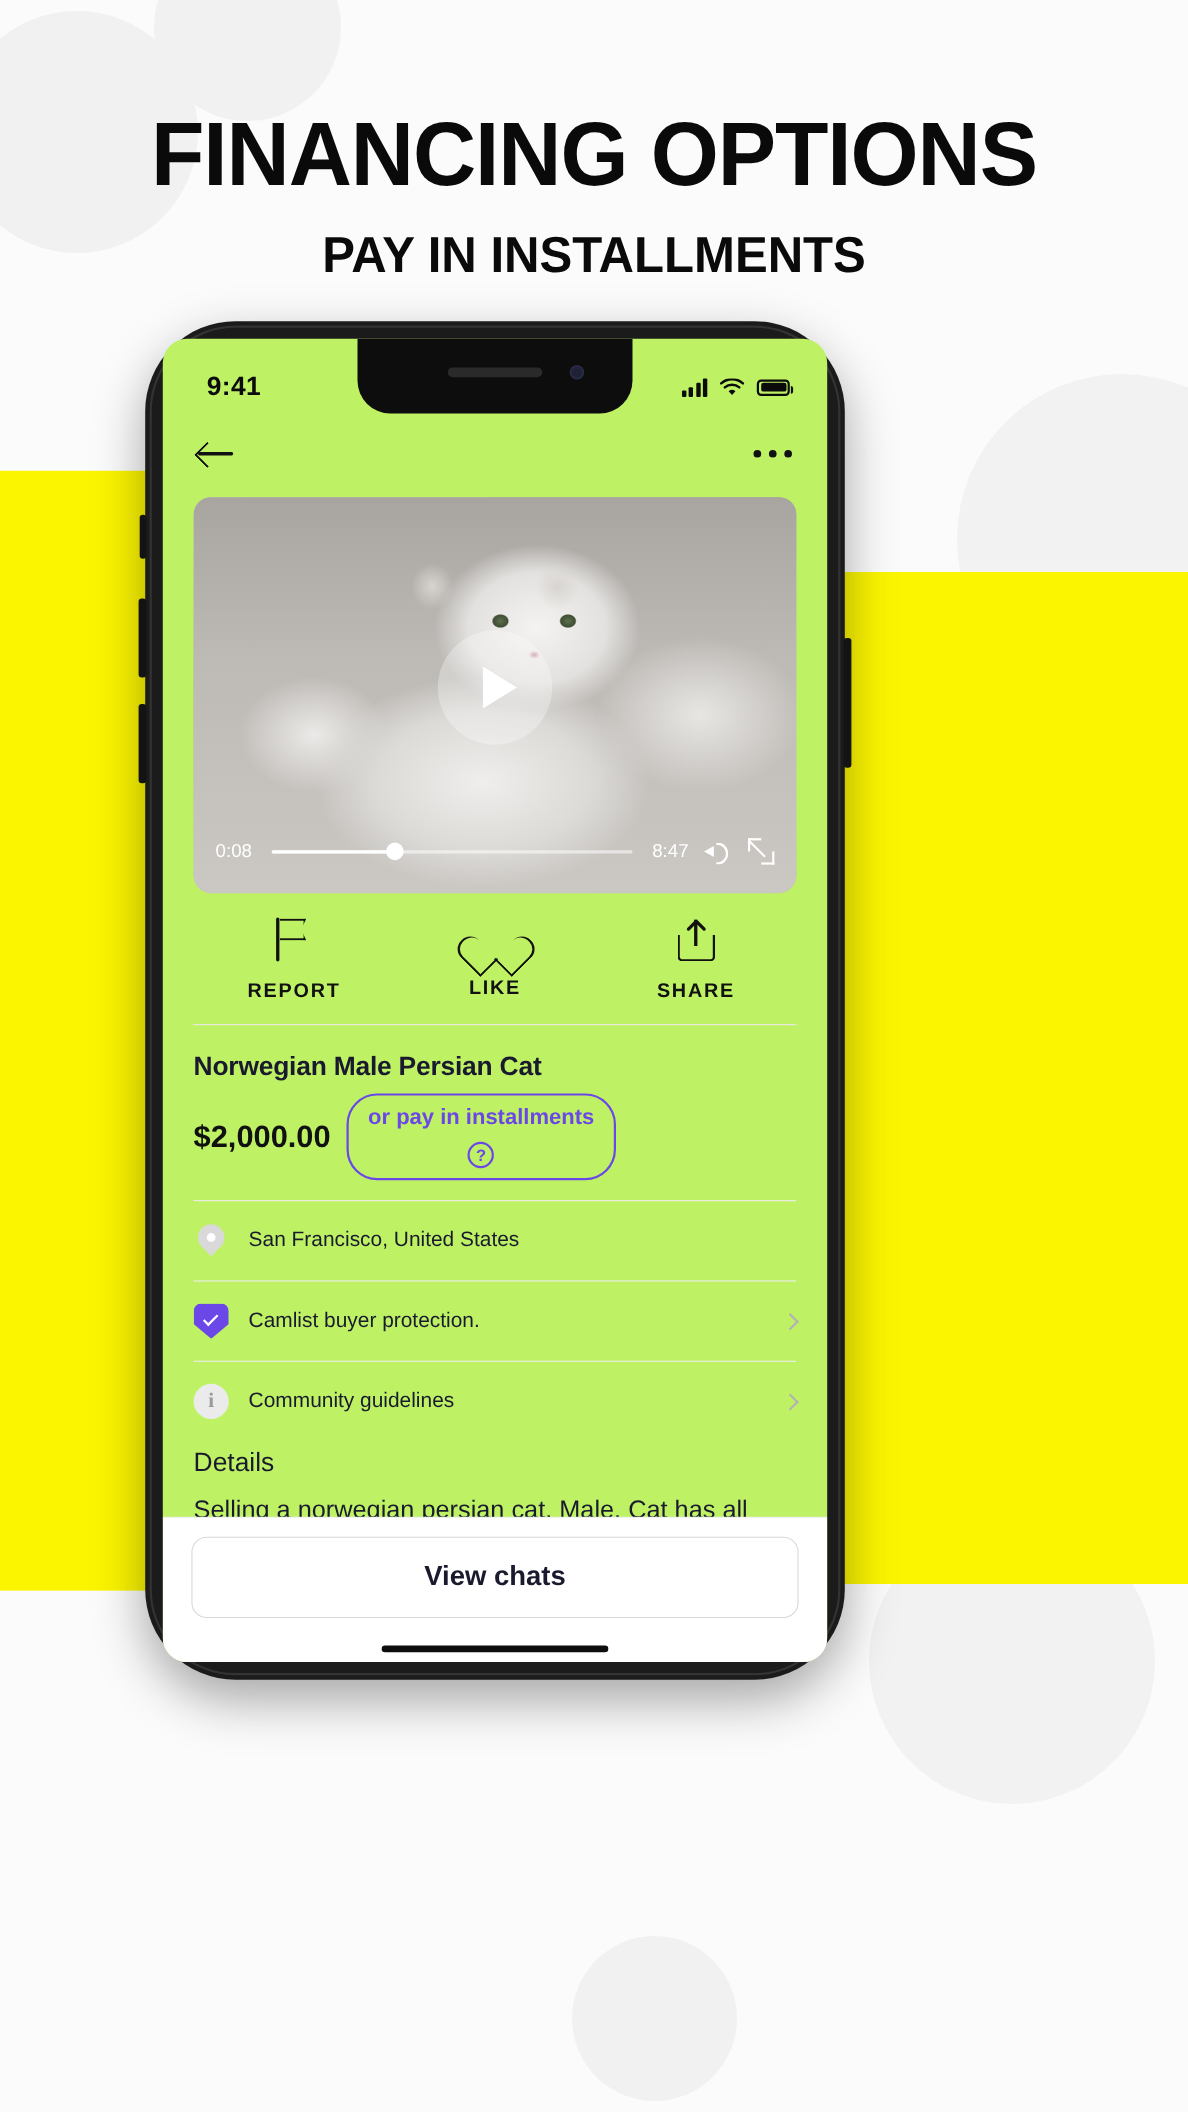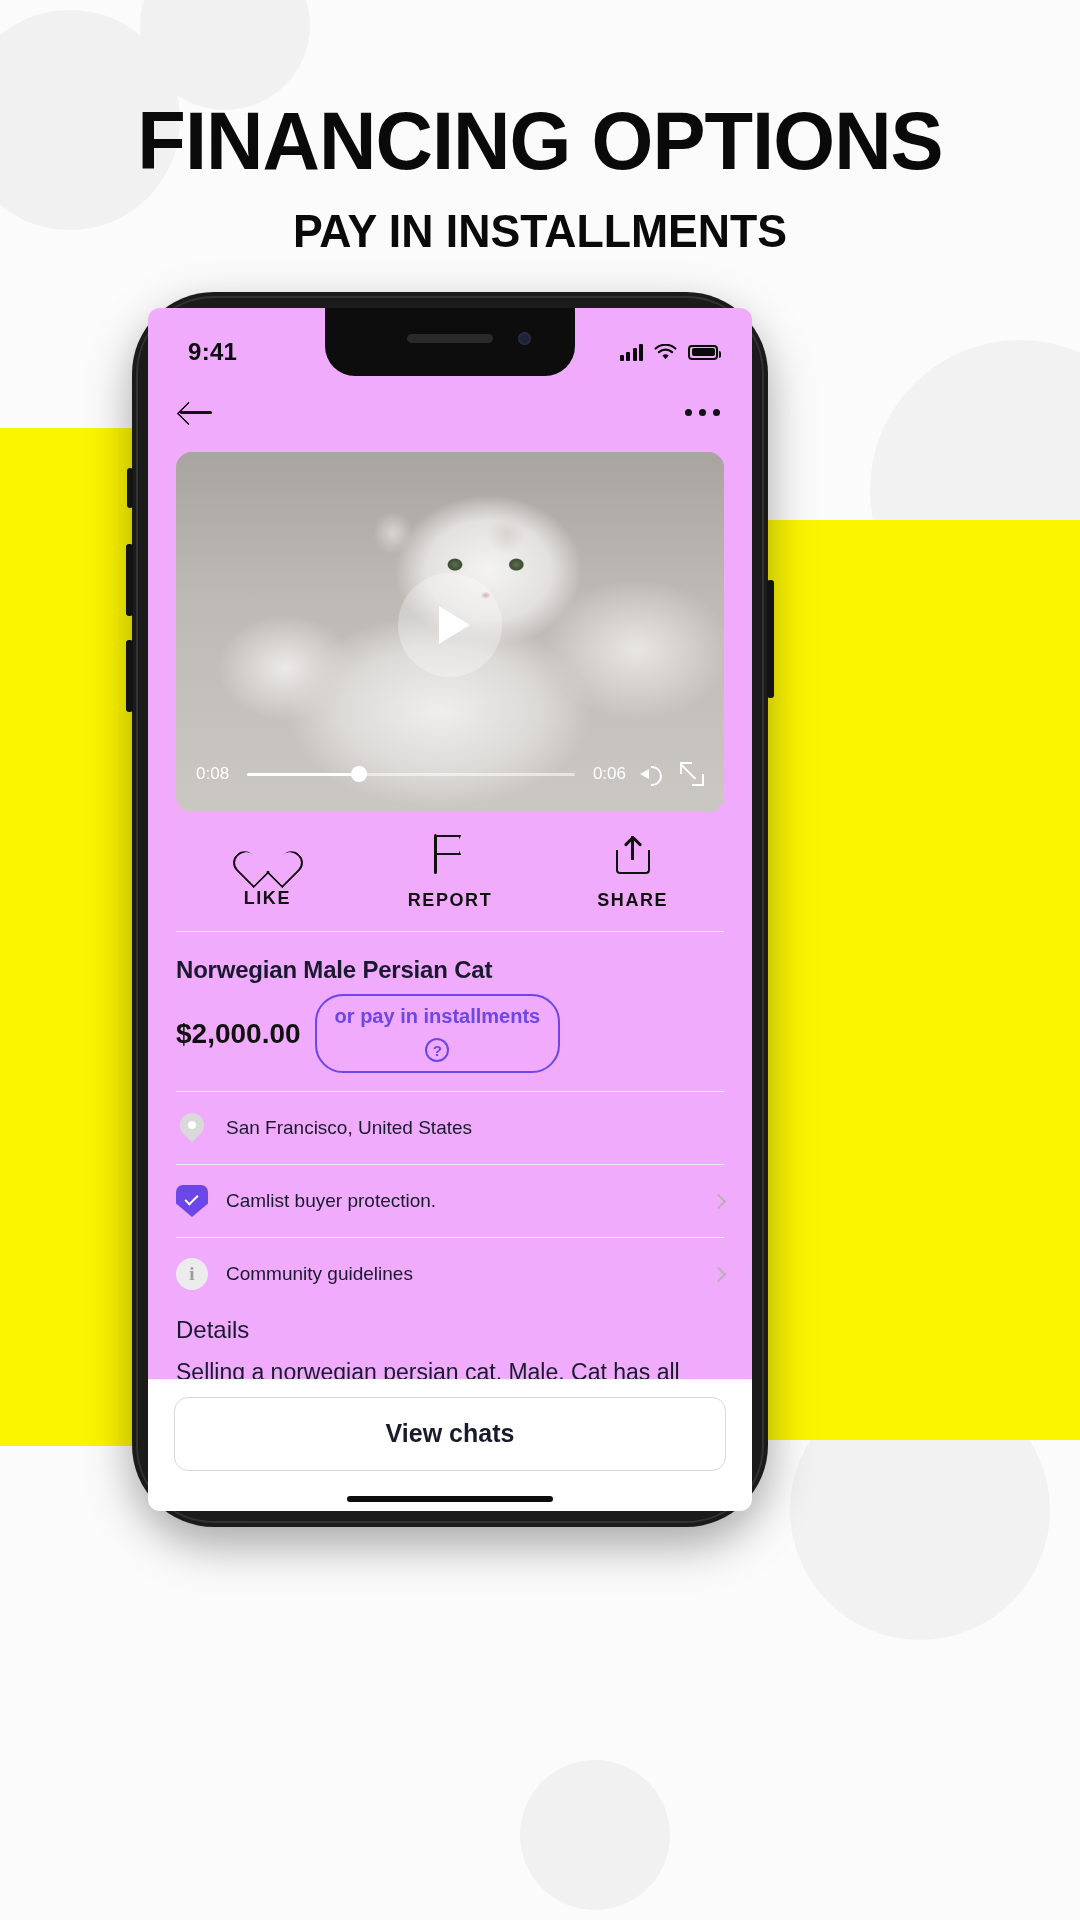--- a/index.html
+++ b/index.html
@@ -71,22 +71,22 @@
   }
   .side-btn { position:absolute; background:#131313; border-radius:3px; }
   .btn-mute { left:-5px; top:176px; width:6px; height:40px; }
   .btn-vol1 { left:-6px; top:252px; width:7px; height:72px; }
   .btn-vol2 { left:-6px; top:348px; width:7px; height:72px; }
   .btn-pwr  { right:-6px; top:288px; width:7px; height:118px; }
 
   .screen {
     position: absolute; left: 16px; top: 16px;
     width: 604px; height: 1203px;
-    background: #f0abfc;
-    border-radius: 12px;
+    background: #bef264;
+    border-radius: 22px;
     overflow: hidden;
   }
   .notch {
     position:absolute; top:0; left:50%; transform:translateX(-50%);
     width: 250px; height: 68px; background:#0d0d0d;
     border-bottom-left-radius: 30px; border-bottom-right-radius: 30px;
     z-index: 30;
   }
   .notch .speaker {
     position:absolute; left:50%; top:26px; transform:translateX(-50%);
@@ -356,40 +356,40 @@
 
       <div class="video">
         <div class="cat"></div>
         <div class="playbtn"></div>
         <div class="vcontrols">
           <span>0:08</span>
           <div class="vbar">
             <div class="fill"></div>
               <div class="knob"></div>
           </div>
-          <span>0:06</span>
+          <span>8:47</span>
           <span class="icn-vol"></span>
           <span class="icn-exp">
               <span></span>
               <span></span>
             </span>
         </div>
       </div>
 
       <div class="actions">
-        <div class="action">
-          <span class="ic-heart"></span>
-          <span class="lbl">LIKE</span>
-        </div>
         <div class="action">
           <span class="ic-flag">
               <span class="pole"></span>
               <span class="cloth"></span>
             </span>
           <span class="lbl">REPORT</span>
+        </div>
+        <div class="action">
+          <span class="ic-heart"></span>
+          <span class="lbl">LIKE</span>
         </div>
         <div class="action">
           <span class="ic-share">
               <span class="box"></span>
               <span class="stem"></span>
               <span class="ar"></span>
             </span>
           <span class="lbl">SHARE</span>
         </div>
       </div>

